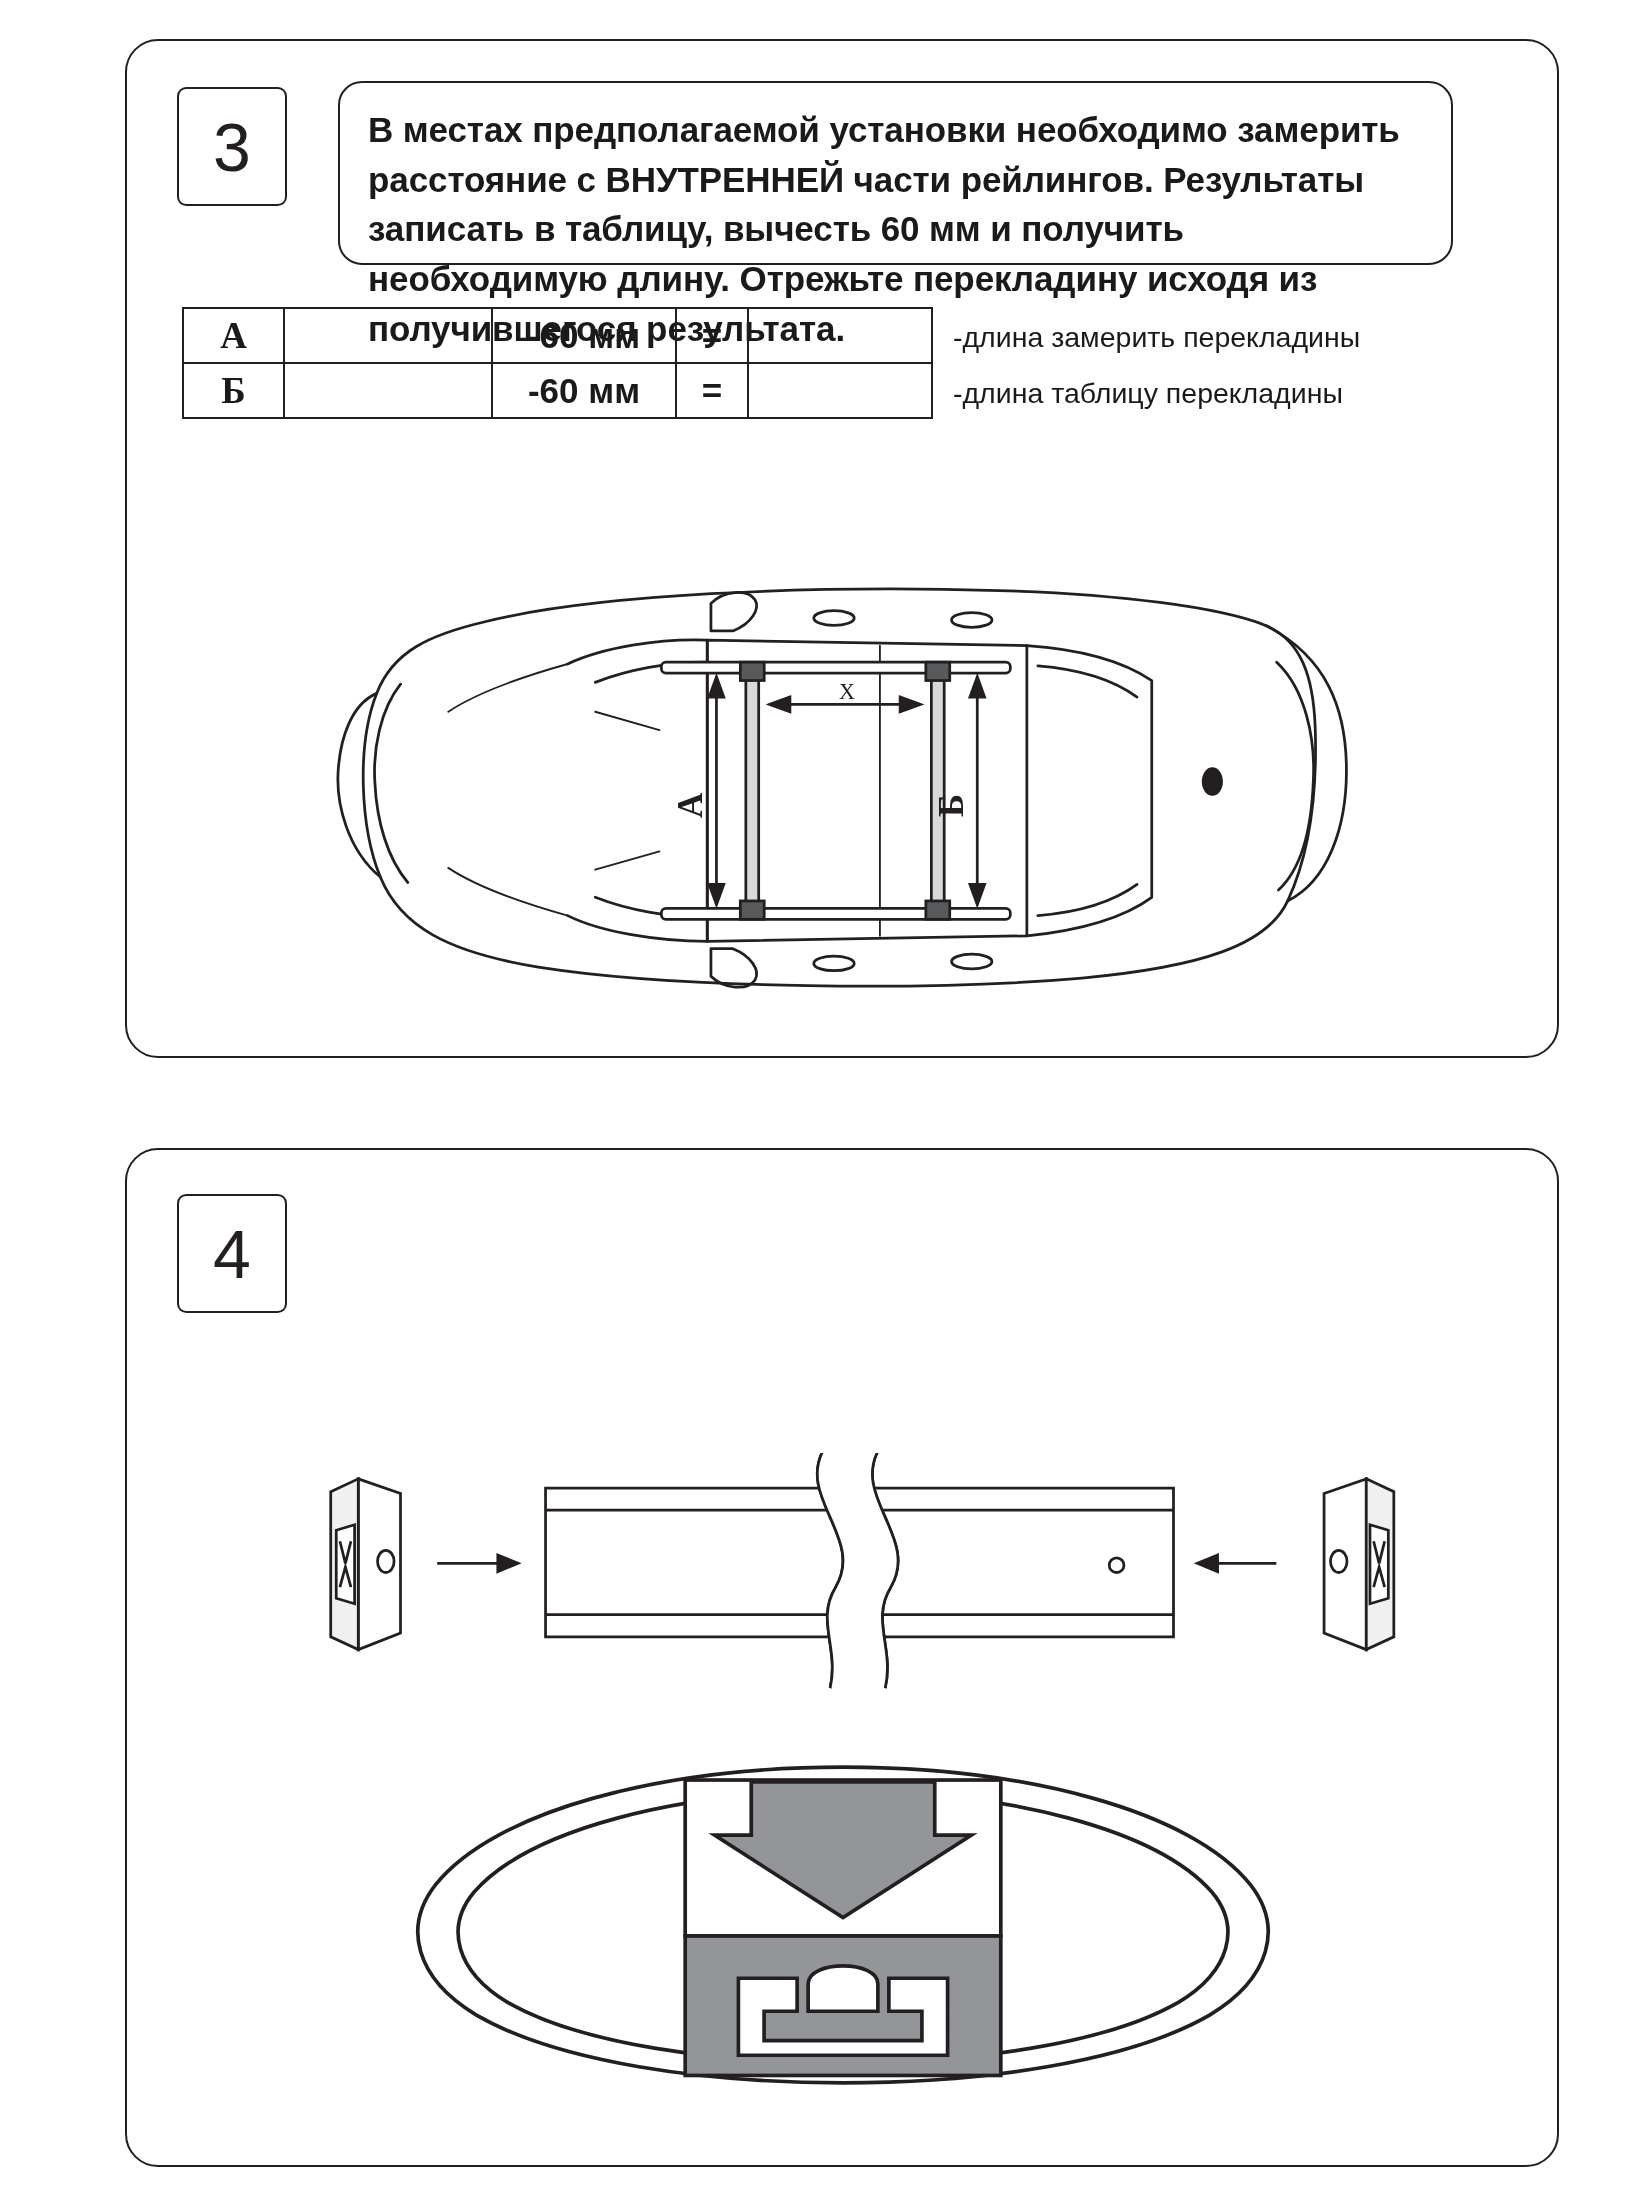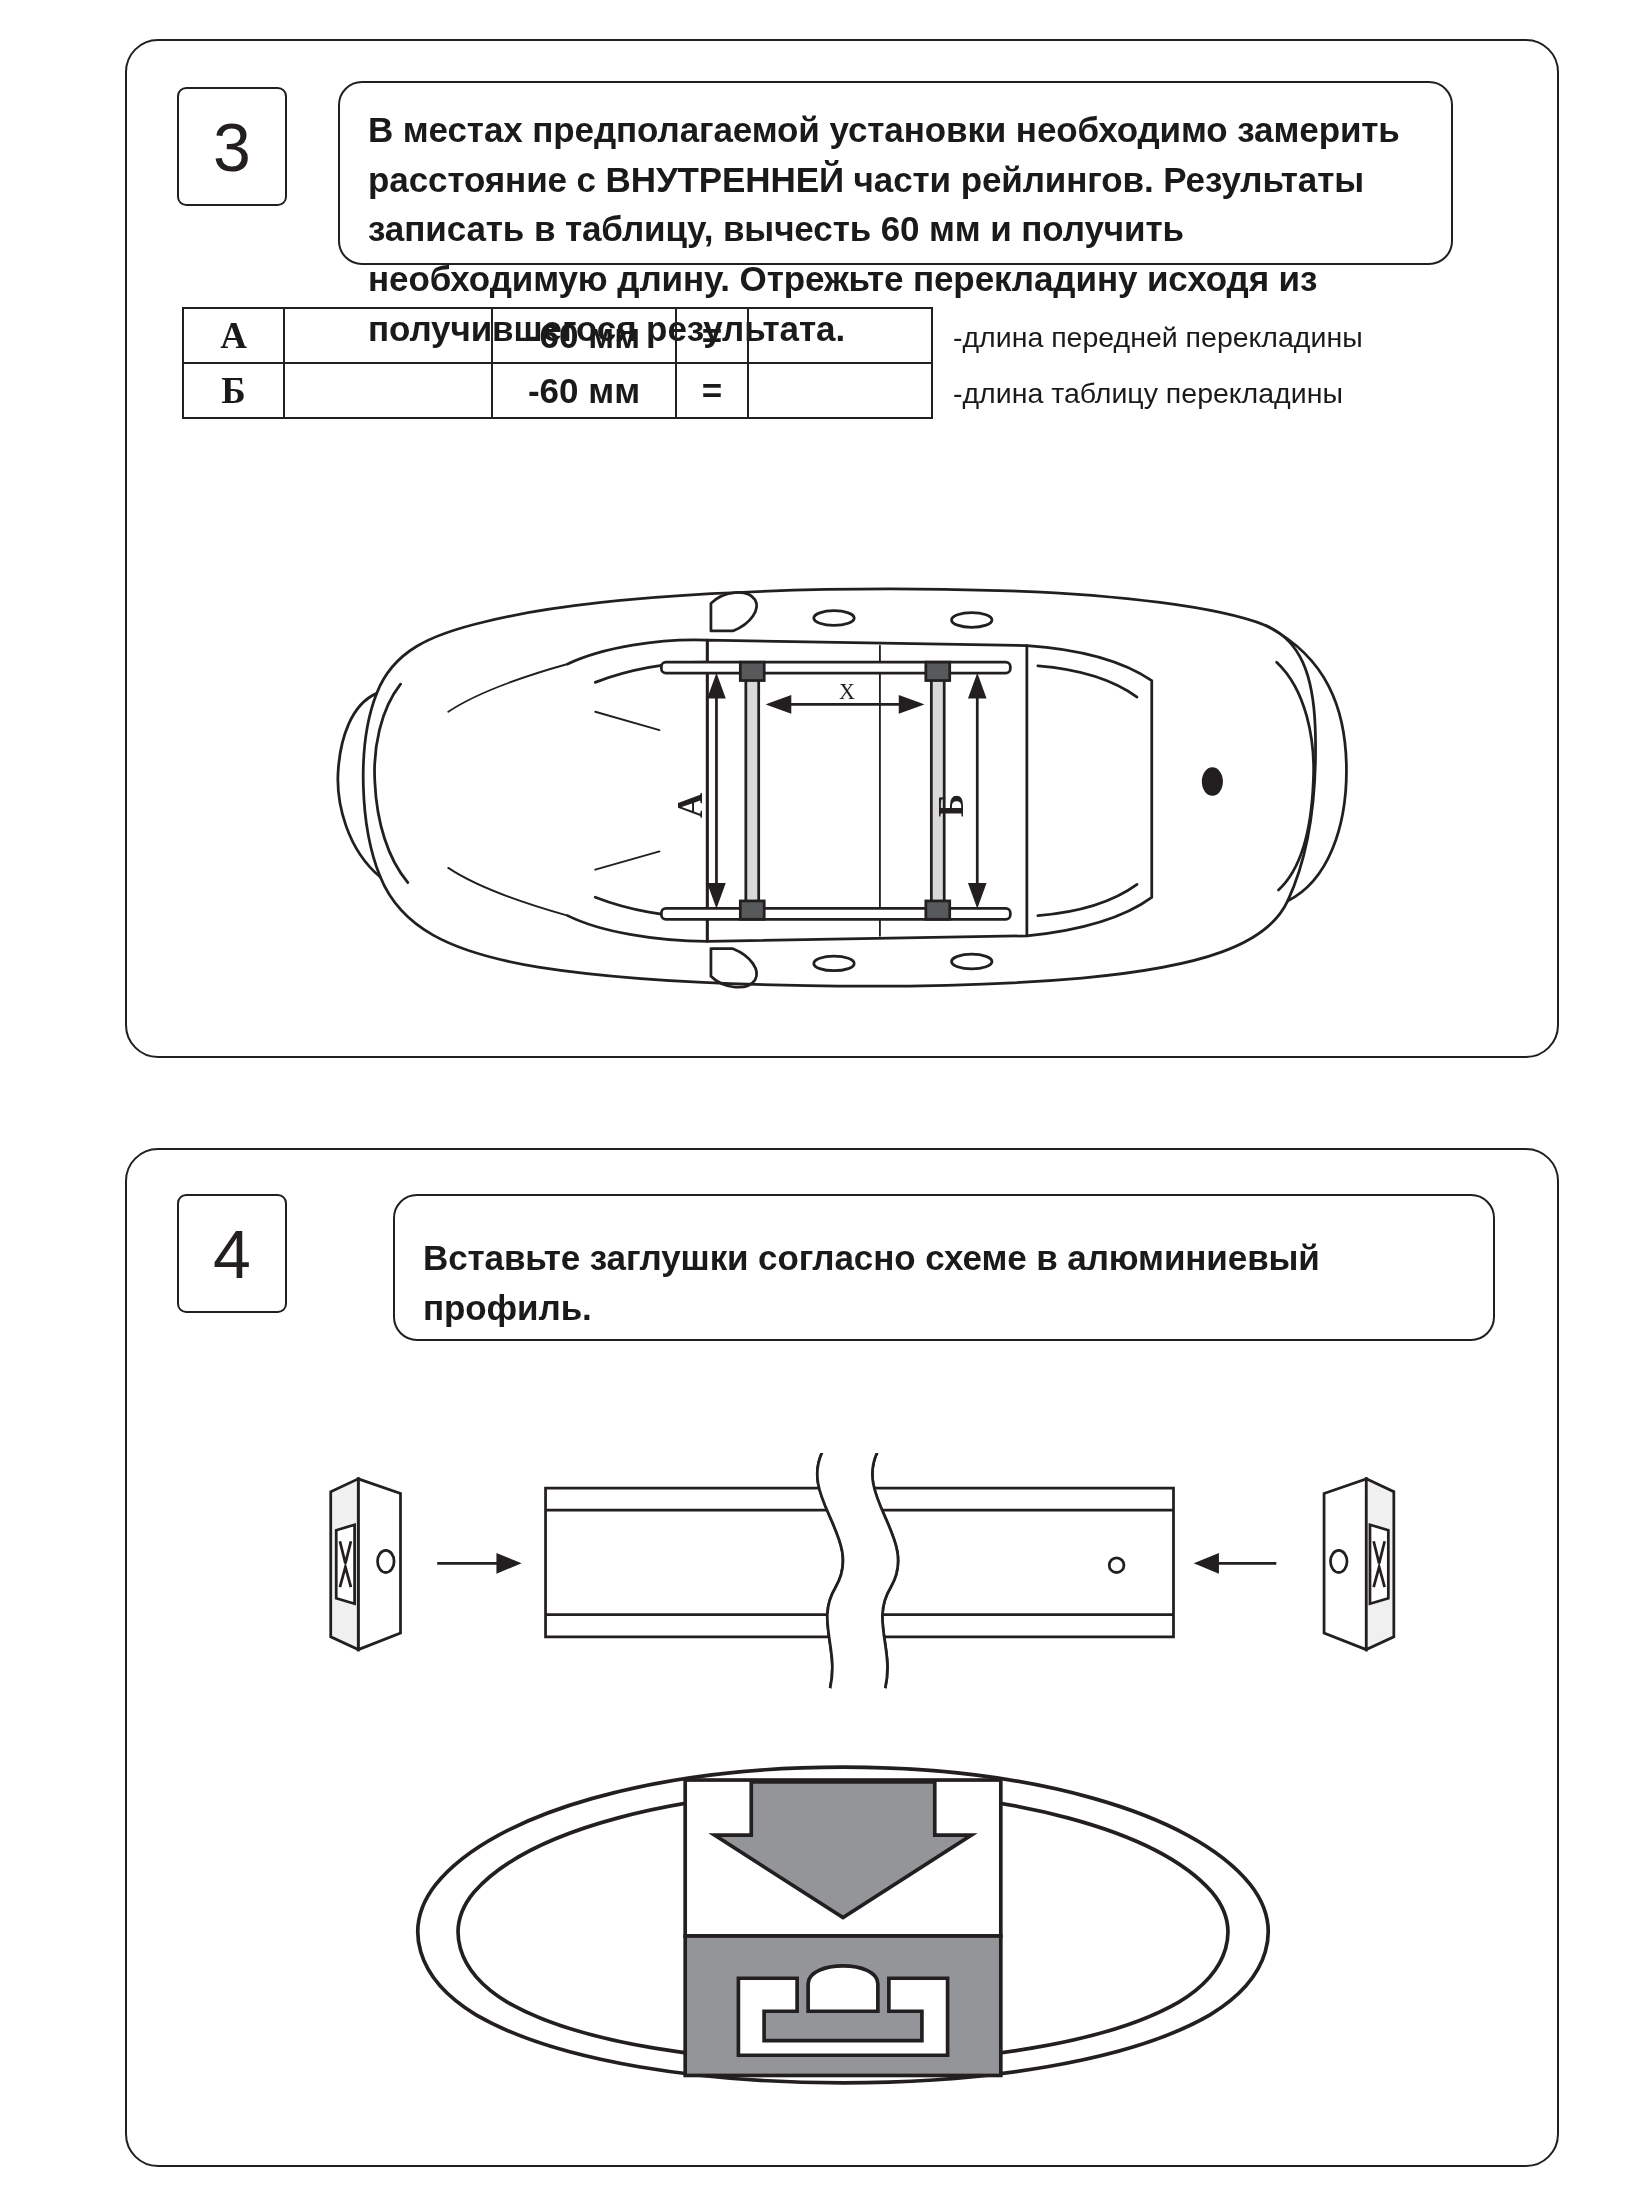--- a/index.html
+++ b/index.html
@@ -142,21 +142,21 @@
         <tr>
           <td class="cell-label">Б</td>
           <td class="cell-blank"></td>
           <td class="cell-minus">-60 мм</td>
           <td class="cell-equals">=</td>
           <td class="cell-result"></td>
         </tr>
       </tbody>
     </table>
 
-    <div class="row-note" style="left: 826px; top: 280px;">-длина передней перекладины</div>
+    <div class="row-note" style="left: 826px; top: 280px;">-длина замерить перекладины</div>
     <div class="row-note" style="left: 826px; top: 336px;">-длина таблицу перекладины</div>
 
     <div class="art" style="left: 165px; top: 533px; width: 1084px; height: 450px;">
       <svg width="1084" height="450" viewBox="0 0 1180 490" xmlns="http://www.w3.org/2000/svg">
         <g fill="none" stroke="#231f20" stroke-width="3" stroke-linejoin="round" stroke-linecap="round">
 
           <path d="M 210 52
                    C 330 22, 560 12, 770 18
                    C 900 22, 1010 36, 1060 56
                    C 1098 72, 1112 110, 1114 168
@@ -238,21 +238,20 @@
         </g>
         <text x="604" y="136" font-size="24" fill="#231f20" text-anchor="middle" font-family="Liberation Serif, serif">X</text>
       </svg>
     </div>
   </div>
 
   <div class="panel" id="panel-step-4">
 
     <div class="step-number" style="left: 50px; top: 44px; width: 110px; height: 119px;">4</div>
 
-    <div class="callout" style="left: 266px; top: 44px; width: 1102px; height: 147px; padding-top: 37px;">Вставьте   заглушки согласно схеме в алюминиевый профиль.</div>
 
     <div class="art" style="left: 55px; top: 303px; width: 1322px; height: 239px;">
       <svg width="1322" height="239" viewBox="0 0 1440 260" xmlns="http://www.w3.org/2000/svg">
 
         <g stroke="#231f20" stroke-width="3" fill="#ffffff">
           <path d="M 192 28 L 238 44 L 238 196 L 192 214 Z"></path>
           <path d="M 162 42 L 192 28 L 192 214 L 162 200 Z" fill="#f0f0f0"></path>
           <path d="M 168 84 L 188 78 L 188 164 L 168 158 Z" fill="#ffffff"></path>
           <path d="M 172 96 L 178 120 L 184 96" fill="none"></path>
           <path d="M 172 146 L 178 124 L 184 146" fill="none"></path>

